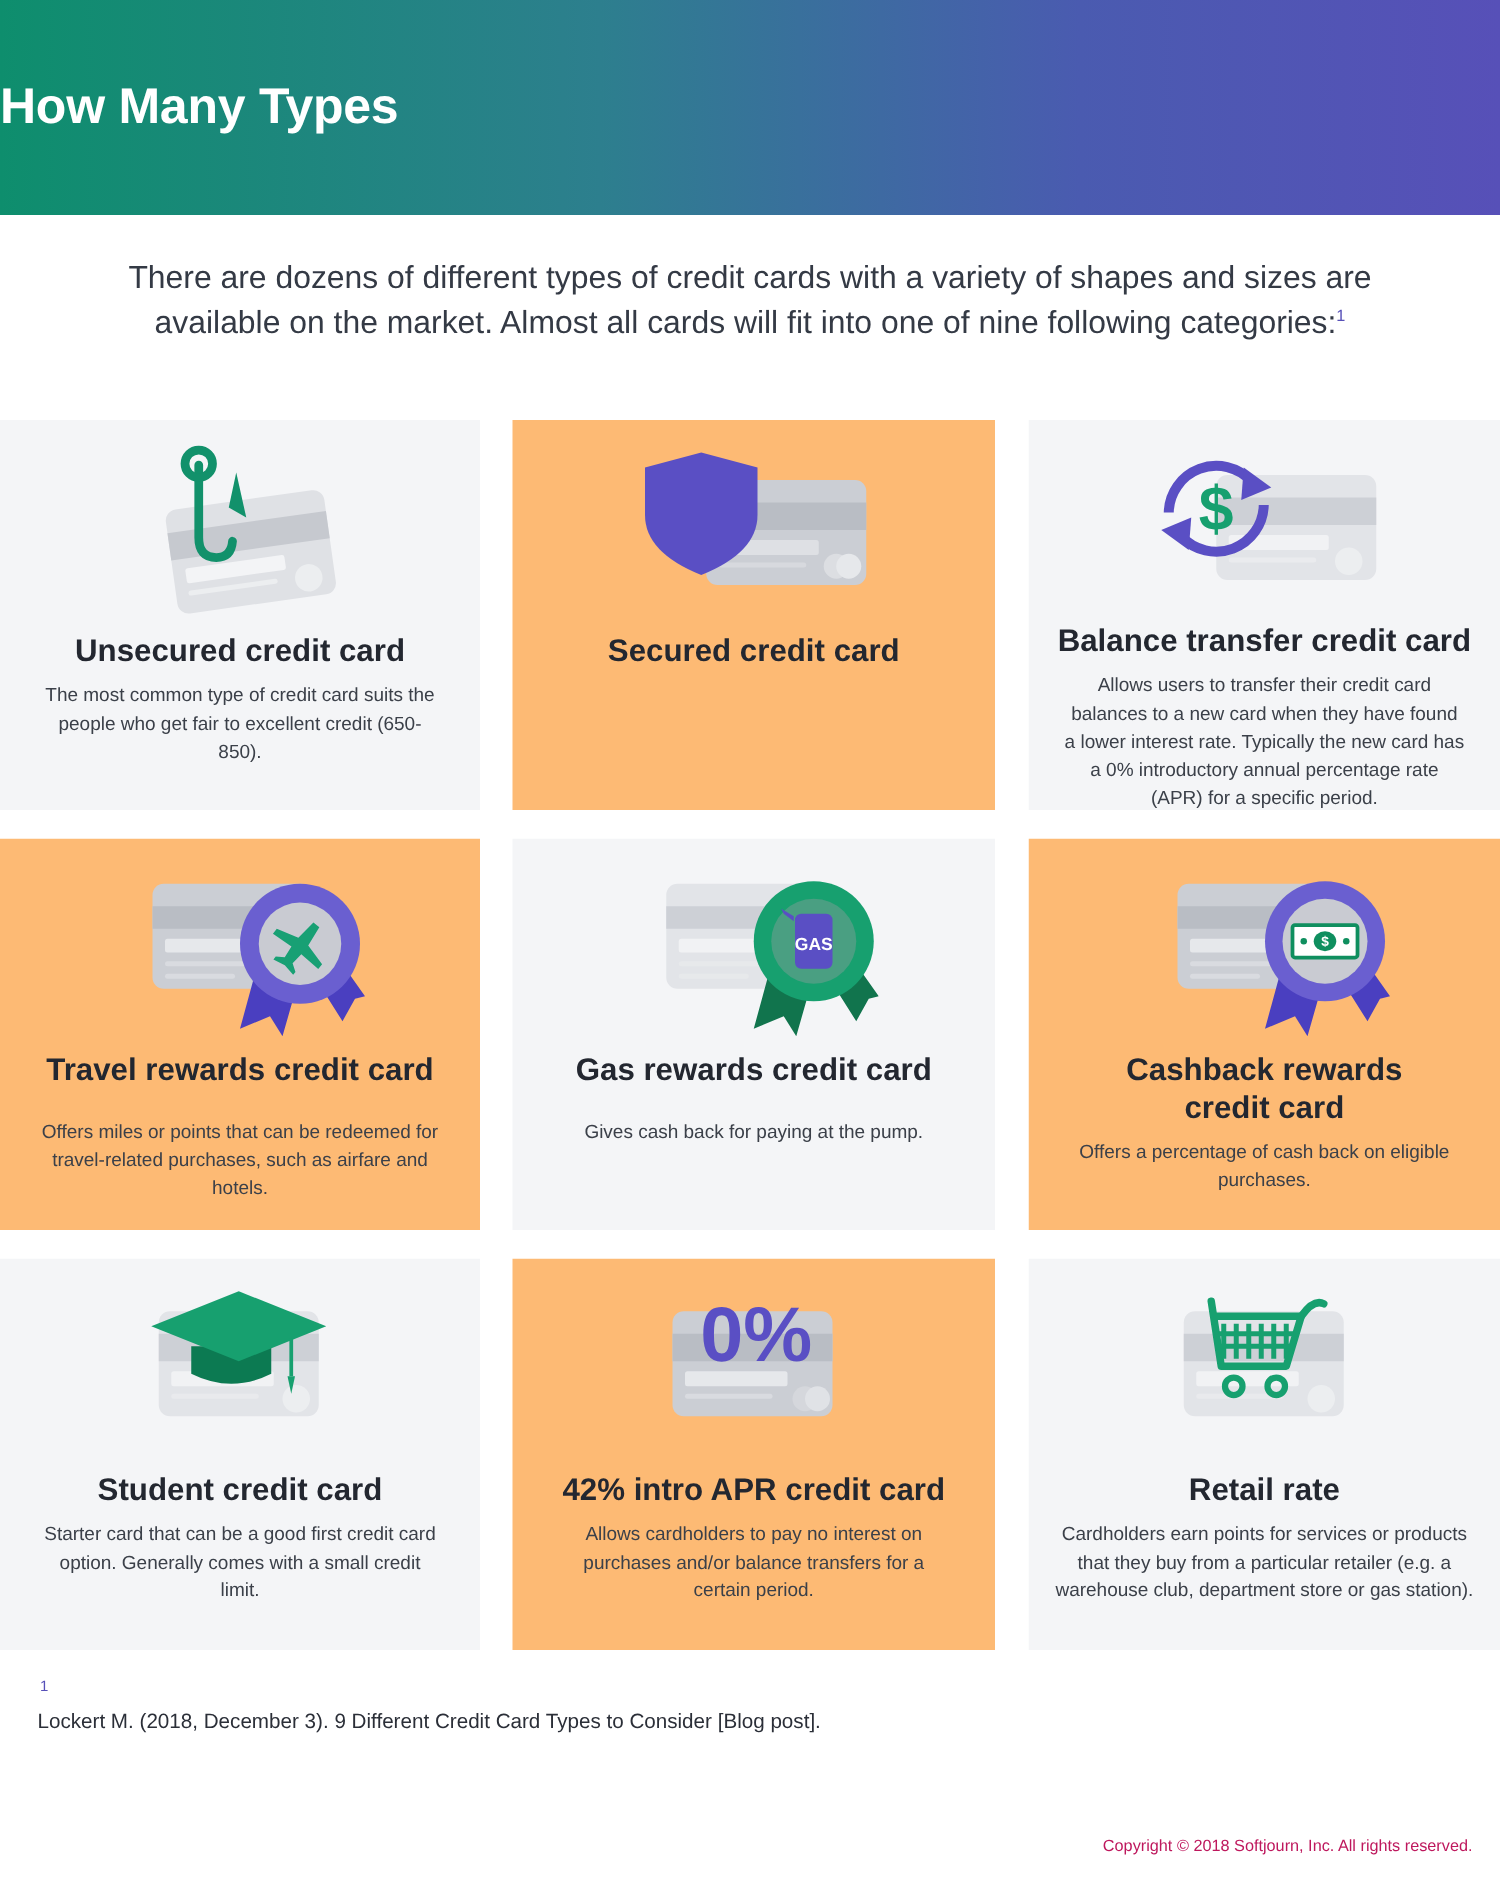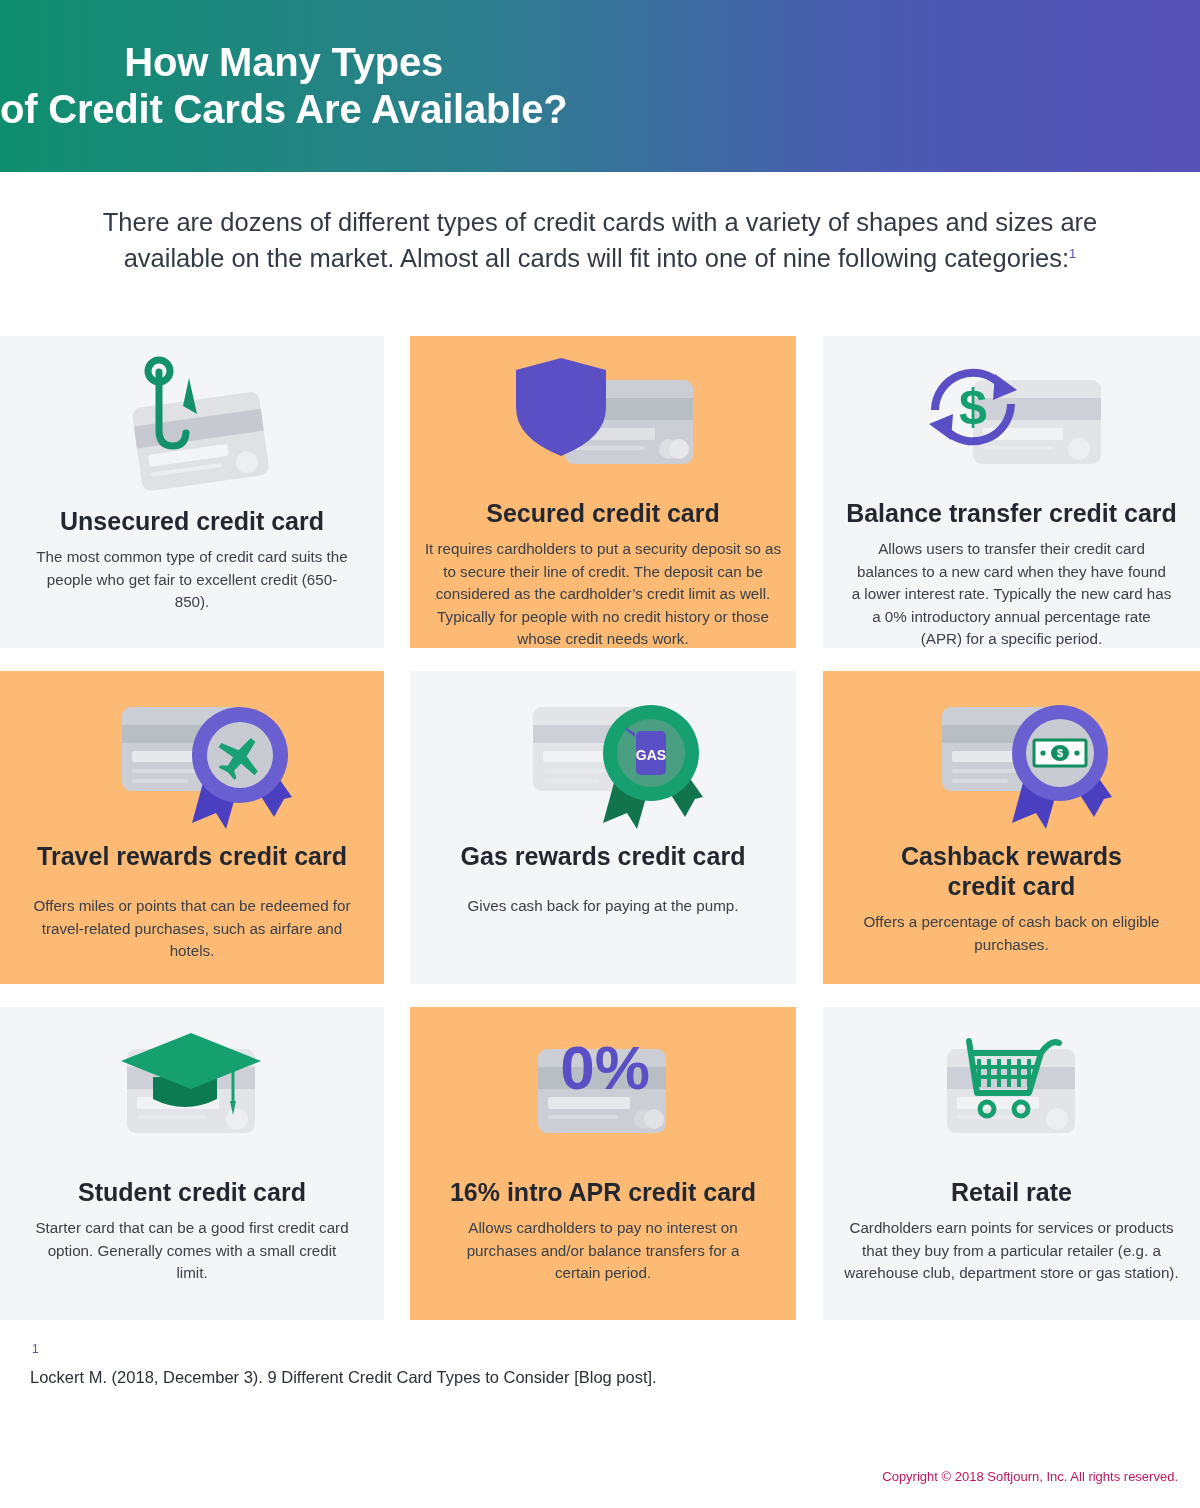--- a/index.html
+++ b/index.html
@@ -110,21 +110,20 @@
   }
 
   svg { display:block; }
 </style>
 </head>
 <body>
 
 <div class="header">
   <h1>
     <span>How Many Types</span>
-    <span class="l2">of Credit Cards Are Available?</span>
   </h1>
 </div>
 
 <div class="intro">
   <span>There are dozens of different types of credit cards with a variety of shapes and sizes are available on the market. Almost all cards will fit into one of nine following categories:</span><sup>1</sup>
 </div>
 
 <div class="grid">
 
   <div class="cell light">
@@ -153,21 +152,20 @@
         <rect x="62" y="28" width="128" height="84" rx="9" fill="#cbced4"></rect>
         <rect x="62" y="46" width="128" height="22" fill="#b9bdc4"></rect>
         <rect x="72" y="76" width="80" height="12" rx="2" fill="#dee0e4"></rect>
         <rect x="72" y="94" width="70" height="4" rx="2" fill="#d7d9de"></rect>
         <circle cx="166" cy="97" r="10" fill="#dcdee2"></circle>
         <circle cx="176" cy="97" r="10" fill="#e6e8eb"></circle>
         <path d="M13 18 L58 6 L103 18 L103 56 Q103 86 58 104 Q13 86 13 56 Z" fill="#5a4fc4"></path>
       </svg>
     </div>
     <h2>Secured credit card</h2>
-    <p class="wide">It requires cardholders to put a security deposit so as to secure their line of credit. The deposit can be considered as the cardholder’s credit limit as well. Typically for people with no credit history or those whose credit needs work.</p>
   </div>
   <div class="cell gap"></div>
 
   <div class="cell light">
     <div class="art">
       <svg width="190" height="140" viewBox="0 0 190 140">
         <rect x="56" y="28" width="128" height="84" rx="9" fill="#e2e4e8"></rect>
         <rect x="56" y="46" width="128" height="22" fill="#cdd0d6"></rect>
         <rect x="66" y="76" width="80" height="12" rx="2" fill="#f1f2f4"></rect>
         <rect x="66" y="94" width="70" height="4" rx="2" fill="#eaebee"></rect>
@@ -300,21 +298,21 @@
       <svg width="190" height="140" viewBox="0 0 190 140">
         <rect x="30" y="22" width="128" height="84" rx="9" fill="#cbced4"></rect>
         <rect x="30" y="40" width="128" height="22" fill="#b9bdc4"></rect>
         <rect x="40" y="70" width="82" height="12" rx="2" fill="#e6e8eb"></rect>
         <rect x="40" y="88" width="70" height="4" rx="2" fill="#d9dbe0"></rect>
         <circle cx="136" cy="92" r="10" fill="#d5d7dc"></circle>
         <circle cx="146" cy="92" r="10" fill="#e0e2e6"></circle>
         <text x="97" y="62" font-family="'Liberation Sans',sans-serif" font-size="62" font-weight="bold" fill="#5a4fc4" text-anchor="middle">0%</text>
       </svg>
     </div>
-    <h2>16% intro APR credit card</h2>
+    <h2>42% intro APR credit card</h2>
     <p class="tight">Allows cardholders to pay no interest on purchases and/or balance transfers for a certain period.</p>
   </div>
   <div class="cell gap"></div>
 
   <div class="cell light">
     <div class="art">
       <svg width="190" height="140" viewBox="0 0 190 140">
         <rect x="30" y="22" width="128" height="84" rx="9" fill="#e2e4e8"></rect>
         <rect x="30" y="40" width="128" height="22" fill="#cdd0d6"></rect>
         <rect x="40" y="70" width="82" height="12" rx="2" fill="#f1f2f4"></rect>

